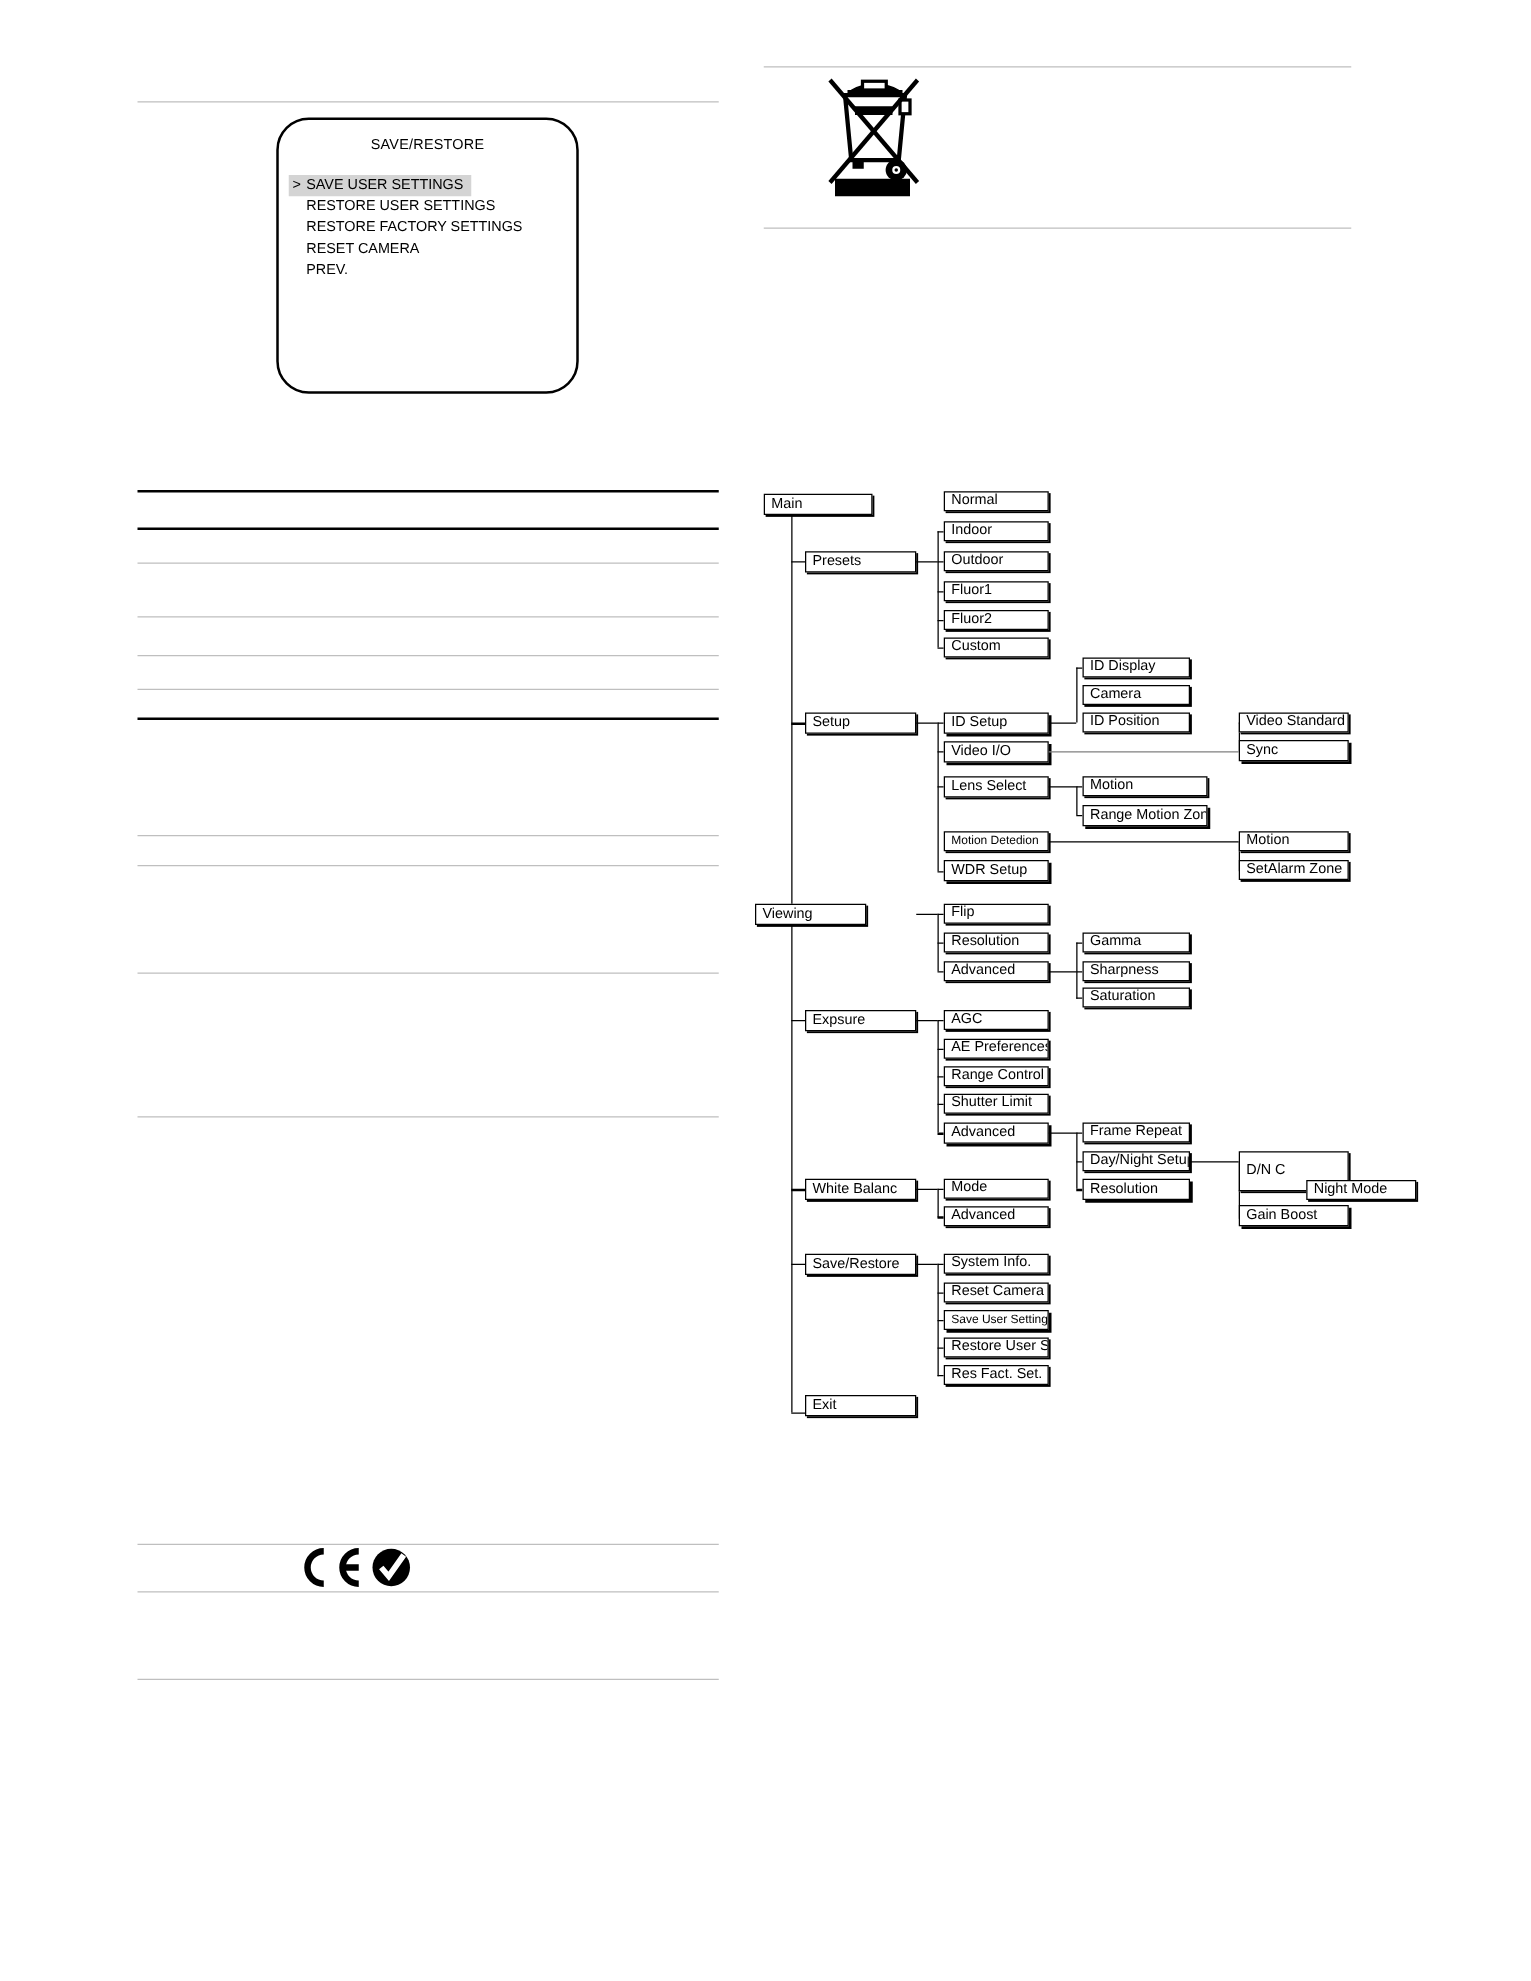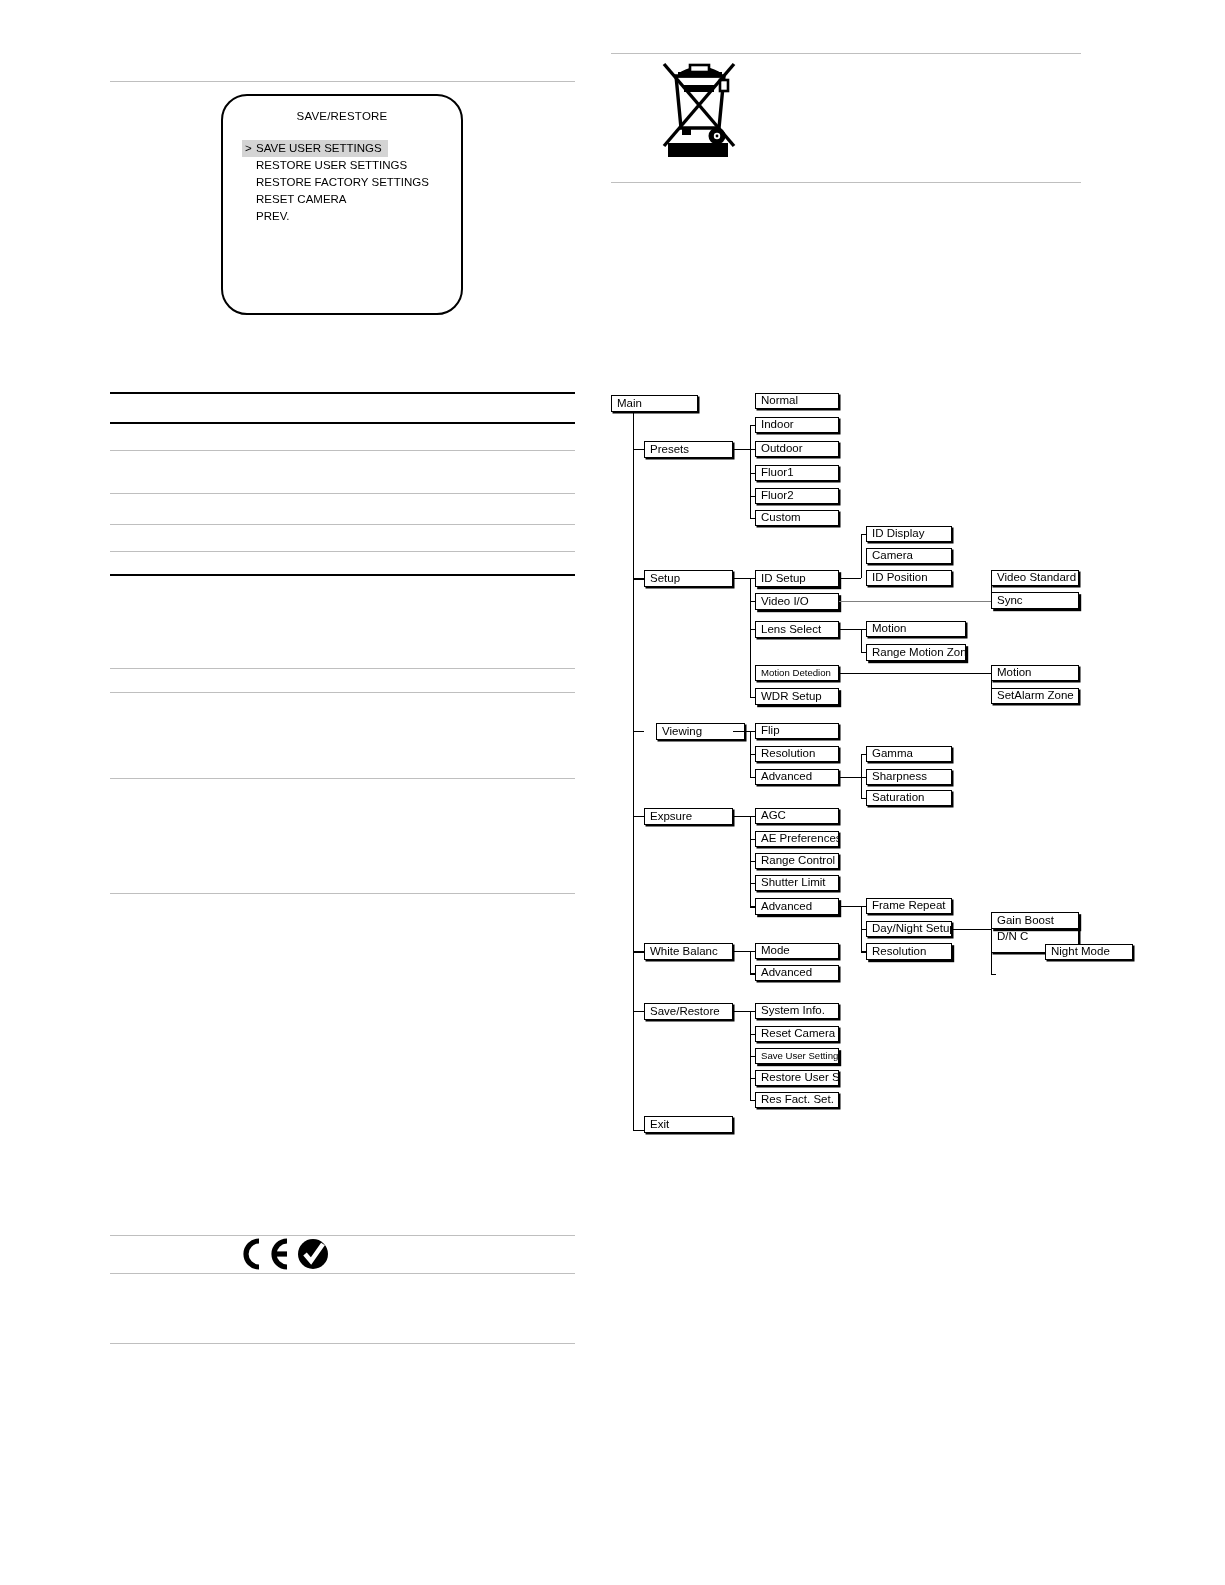--- a/index.html
+++ b/index.html
@@ -18,21 +18,21 @@
     position:absolute;left:221px;top:94px;width:242px;height:221px;
     border:2px solid #000;border-radius:26px;background:#fff;box-sizing:border-box;
   }
   #osd-title{
     position:absolute;left:0;top:14px;width:100%;text-align:center;
     font-size:11.5px;letter-spacing:.2px;
   }
   #osd-list{position:absolute;left:8px;top:42px;width:226px;}
   .osd-row{
     height:17px;line-height:17px;font-size:11.5px;white-space:nowrap;
-    padding-left:3px;box-sizing:border-box;margin-left:11px;
+    padding-left:3px;box-sizing:border-box;
   }
   .osd-row .caret{display:inline-block;width:11px;}
   .osd-row.selected{background:#d4d4d4;display:inline-block;padding-right:6px;}
 
   
   #weee-wrap{position:absolute;left:660px;top:58px;width:80px;height:110px;}
   #weee-bar{
     position:absolute;left:668px;top:143px;width:60px;height:14px;background:#000;
   }
 
@@ -203,21 +203,21 @@
     <div class="node bold" style="left:866px;top:644px;width:100px;height:17px;">Range Motion Zone</div>
 
     <div class="conn h" style="left:839px;top:673px;width:152px;"></div>
     <div class="conn v" style="left:991px;top:673px;height:23px;"></div>
     <div class="conn h" style="left:991px;top:673px;width:5px;"></div>
     <div class="conn h" style="left:991px;top:696px;width:5px;"></div>
     <div class="node" style="left:991px;top:665px;width:88px;height:16px;">Motion</div>
     <div class="node" style="left:991px;top:688px;width:88px;height:16px;">SetAlarm Zone</div>
 
     <div class="conn h" style="left:633px;top:731px;width:11px;"></div>
-    <div class="node" style="left:656px;top:723px;width:89px;height:17px;">Viewing</div>
+    <div class="node" style="left:604px;top:723px;width:89px;height:17px;">Viewing</div>
 
     <div class="conn h" style="left:733px;top:731px;width:17px;"></div>
     <div class="conn v" style="left:750px;top:731px;height:46px;"></div>
     <div class="conn h" style="left:750px;top:731px;width:5px;"></div>
     <div class="conn h" style="left:750px;top:754px;width:5px;"></div>
     <div class="conn h" style="left:750px;top:777px;width:5px;"></div>
 
     <div class="node" style="left:755px;top:723px;width:84px;height:16px;">Flip</div>
     <div class="node" style="left:755px;top:746px;width:84px;height:16px;">Resolution</div>
     <div class="node" style="left:755px;top:769px;width:84px;height:16px;">Advanced</div>
@@ -257,21 +257,21 @@
     <div class="node" style="left:866px;top:921px;width:86px;height:16px;">Day/Night Setup</div>
     <div class="node bold" style="left:866px;top:943px;width:86px;height:17px;">Resolution</div>
 
     <div class="conn h" style="left:952px;top:929px;width:39px;"></div>
     <div class="conn v" style="left:991px;top:929px;height:45px;"></div>
     <div class="conn h" style="left:991px;top:929px;width:5px;"></div>
     <div class="conn h" style="left:991px;top:952px;width:5px;"></div>
     <div class="conn h" style="left:991px;top:974px;width:5px;"></div>
     <div class="node" style="left:991px;top:921px;width:88px;height:32px;">D/N C</div>
     <div class="node" style="left:1045px;top:944px;width:88px;height:16px;">Night Mode</div>
-    <div class="node bold" style="left:991px;top:912px;width:88px;height:17px;text-align:right;">Gain Boost</div>
+    <div class="node bold" style="left:991px;top:964px;width:88px;height:17px;text-align:right;">Gain Boost</div>
 
     <div class="conn h bold" style="left:633px;top:951px;width:11px;"></div>
     <div class="node" style="left:644px;top:943px;width:89px;height:17px;text-align:center;">White Balanc</div>
 
     <div class="conn h" style="left:733px;top:951px;width:17px;"></div>
     <div class="conn v" style="left:750px;top:951px;height:23px;"></div>
     <div class="conn h" style="left:750px;top:951px;width:5px;"></div>
     <div class="conn h bold" style="left:750px;top:973px;width:5px;"></div>
     <div class="node" style="left:755px;top:943px;width:84px;height:16px;">Mode</div>
     <div class="node" style="left:755px;top:965px;width:84px;height:16px;">Advanced</div>

